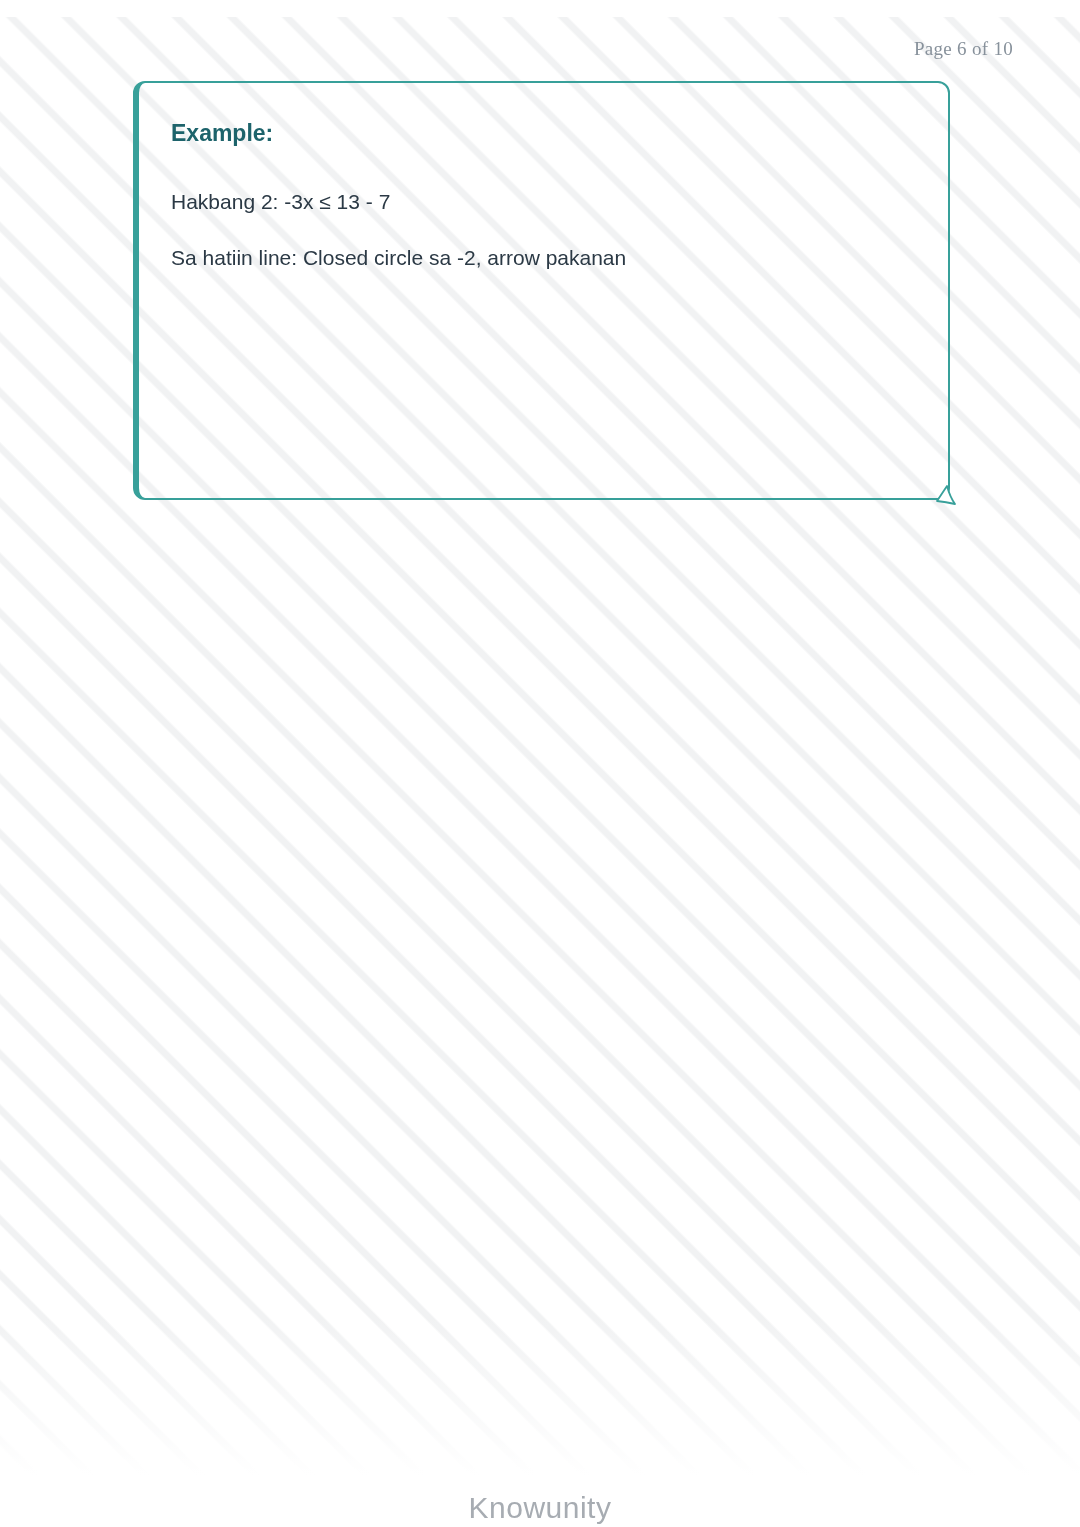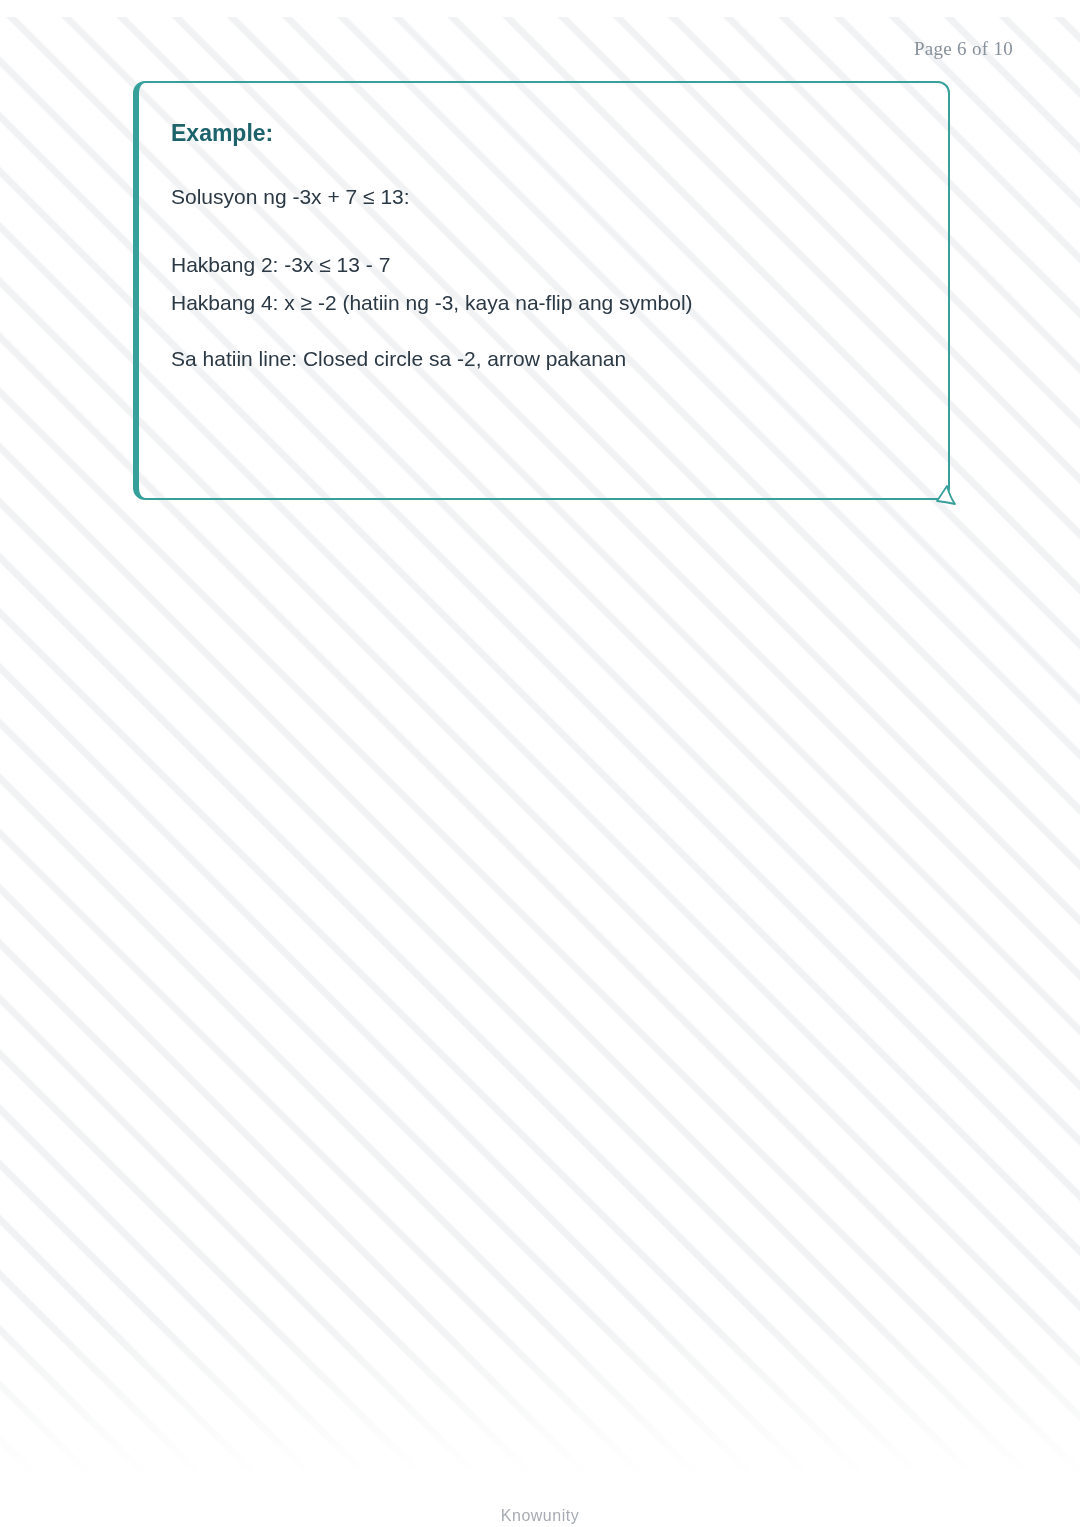--- a/index.html
+++ b/index.html
@@ -88,43 +88,41 @@
     width: 22px;
     height: 22px;
   }
 
   .page-footer {
     position: absolute;
     left: 0;
     right: 0;
     bottom: 19px;
     text-align: center;
-    font-size: 16px;
+    font-size: 30px;
     color: #a7acb2;
     letter-spacing: 0.5px;
   }
 </style>
 </head>
 <body>
 
 <div class="page">
 
   <div class="stripes"></div>
   <div class="stripes-fade"></div>
 
   <div class="page-header">Page 6 of 10</div>
 
   <section class="example-box">
     <div class="box-title">Example:</div>
 
-    <p class="box-intro">Solusyon ng -3x + 7 ≤ 13:</p>
 
     <div class="box-steps">
       <p class="step-line">Hakbang 2: -3x ≤ 13 - 7</p>
-      <p class="step-line">Hakbang 4: x ≥ -2 (hatiin ng -3, kaya na-flip ang symbol)</p>
     </div>
 
     <p class="box-note">Sa hatiin line: Closed circle sa -2, arrow pakanan</p>
 
     <svg class="corner-tail" viewBox="0 0 22 22">
       <path d="M12 1 Q15 12 20 19 Q11 17 2 16 Z" fill="#ffffff" stroke="#38a09a" stroke-width="1.8" stroke-linejoin="round"></path>
     </svg>
   </section>
 
   <div class="page-footer">Knowunity</div>

